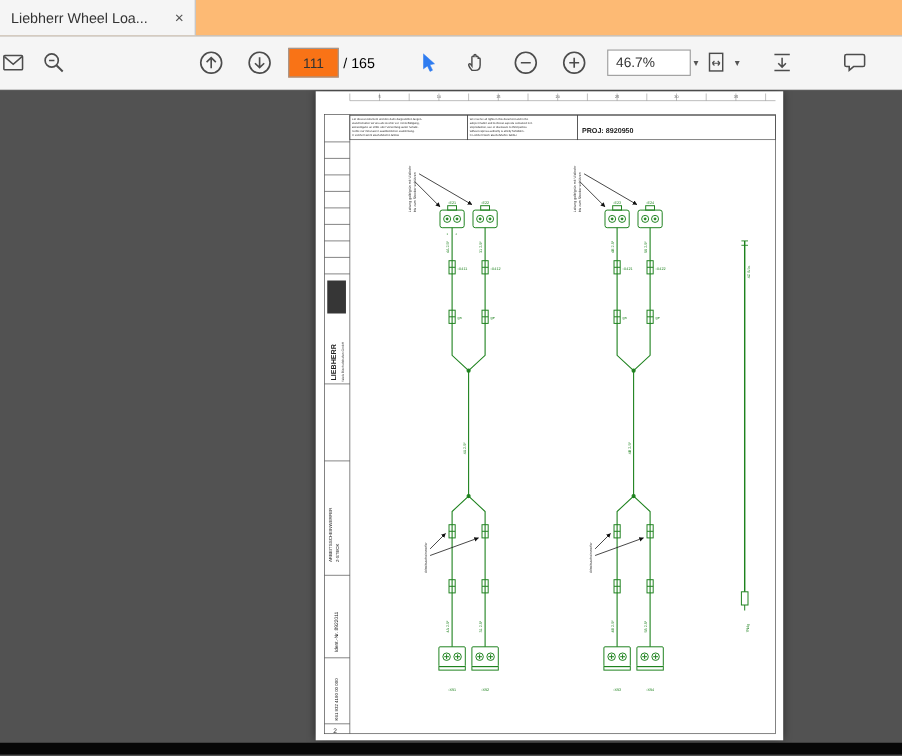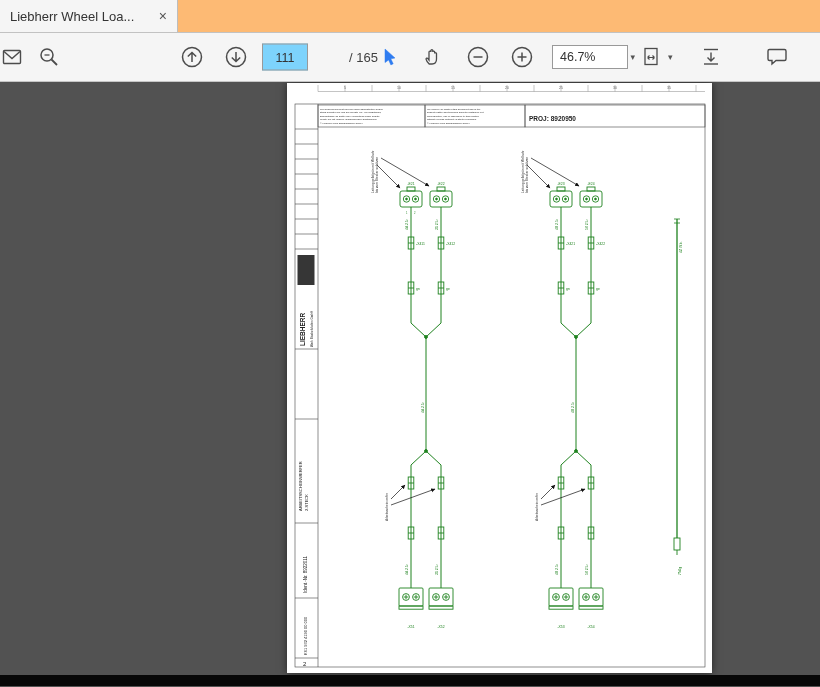--- a/index.html
+++ b/index.html
@@ -20,26 +20,26 @@
   
   .toolbar{position:relative;height:49px;background:#f5f5f5;border-bottom:1px solid #c6c6c6;box-sizing:border-box;}
   .tbtn{
     position:absolute;top:50%;transform:translateY(-50%);
     display:flex;align-items:center;justify-content:center;
     background:none;border:none;padding:0;margin:0;cursor:pointer;
   }
   .tbtn svg{display:block;}
   .page-input{
     position:absolute;left:262px;top:50%;transform:translateY(-50%);
-    width:40px;height:23px;border:1px solid #999;background:#7dd3fc;
+    width:40px;height:23px;border:1px solid #999;background:#f97316;
     text-align:center;font-size:12.5px;color:#333;font-family:"Liberation Sans",sans-serif;
   }
   .page-total{
     position:absolute;left:312px;top:50%;transform:translateY(-50%);
-    font-size:13px;color:#404040;margin-left:37px;
+    font-size:13px;color:#000000;
   }
   .zoom-box{
     position:absolute;left:552px;top:50%;transform:translateY(-50%);
     width:76px;height:24px;border:1px solid #999;background:#fff;
     display:flex;align-items:center;justify-content:space-between;
     padding:0 7px;box-sizing:border-box;font-size:12.5px;color:#333;cursor:pointer;gap:31px;
   }
   .caret{font-size:9px;color:#555;margin-left:4px;}
   
   .viewer{position:relative;height:593px;background:#525252;overflow:hidden;}

